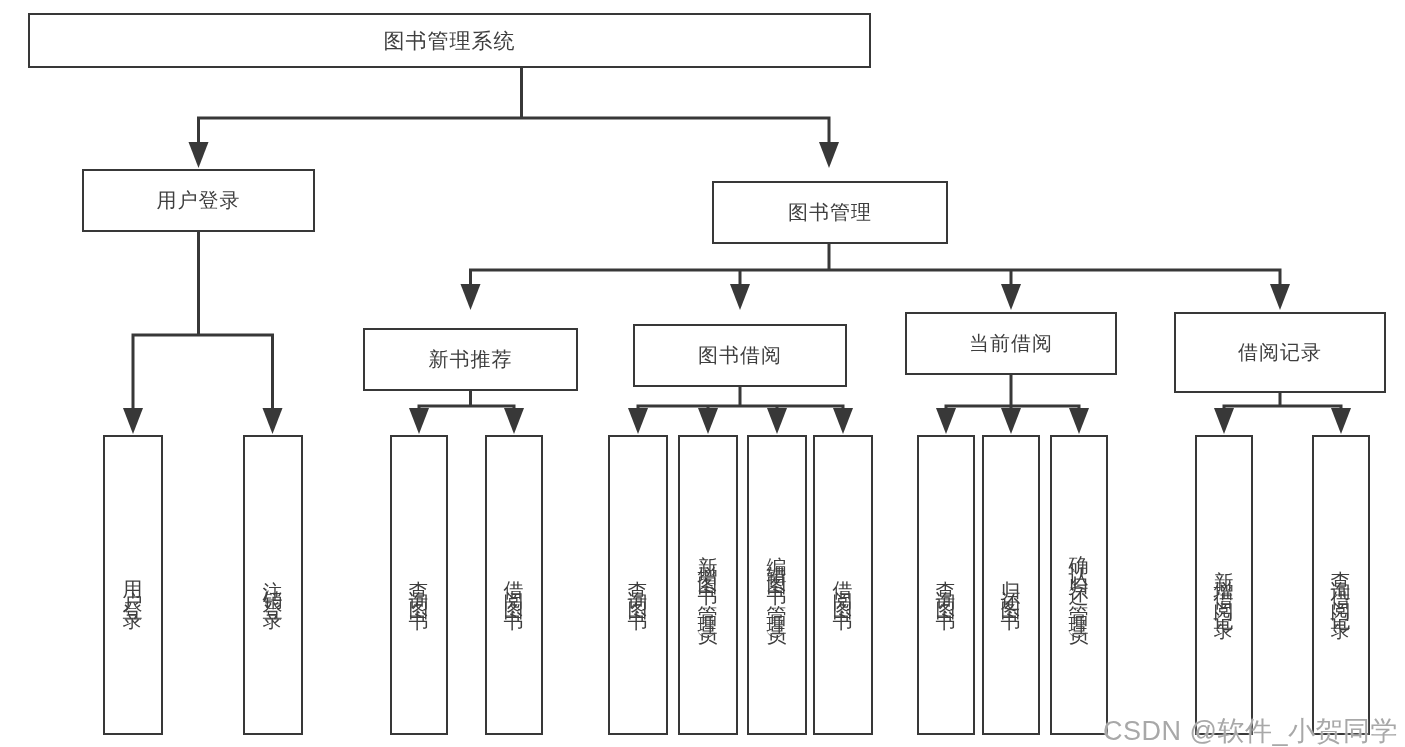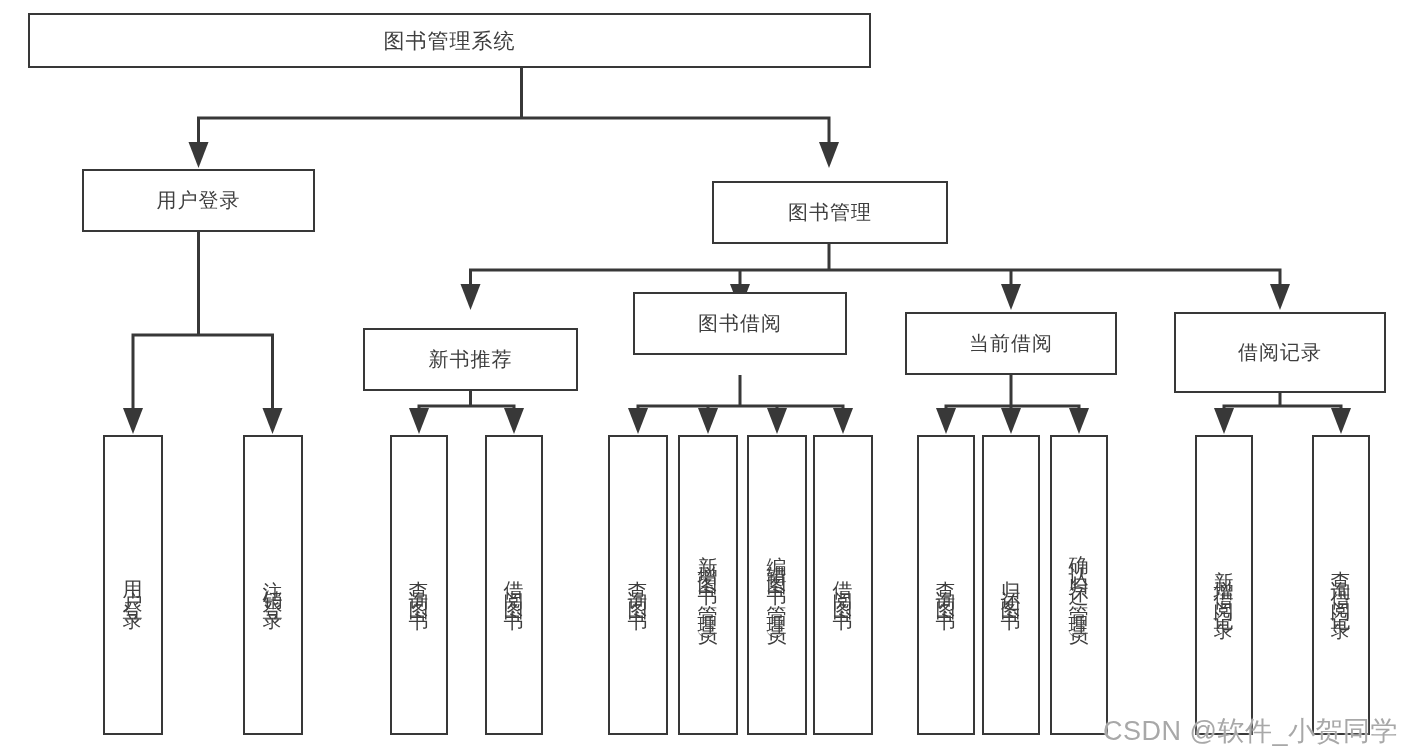--- a/index.html
+++ b/index.html
@@ -110,21 +110,21 @@
       <use href="#arrowhead" transform="translate(1341,434)"></use>
     </g>
   </svg>
 
   <div class="node root" style="left:28px; top:13px; width:843px; height:55px;">图书管理系统</div>
 
   <div class="node" style="left:82px; top:169px; width:233px; height:63px;">用户登录</div>
   <div class="node" style="left:712px; top:169px; width:236px; height:63px;margin-top:12px;">图书管理</div>
 
   <div class="node" style="left:363px; top:328px; width:215px; height:63px;">新书推荐</div>
-  <div class="node" style="left:633px; top:292px; width:214px; height:63px;">图书借阅</div>
+  <div class="node" style="left:633px; top:324px; width:214px; height:63px;">图书借阅</div>
   <div class="node" style="left:905px; top:312px; width:212px; height:63px;">当前借阅</div>
   <div class="node" style="left:1174px; top:312px; width:212px; height:81px;">借阅记录</div>
 
   <div class="leaf" style="left:103px; width:60px;">
     <span class="vtext">用户登录</span>
   </div>
   <div class="leaf" style="left:243px; width:60px;">
     <span class="vtext">注销登录</span>
   </div>
 

